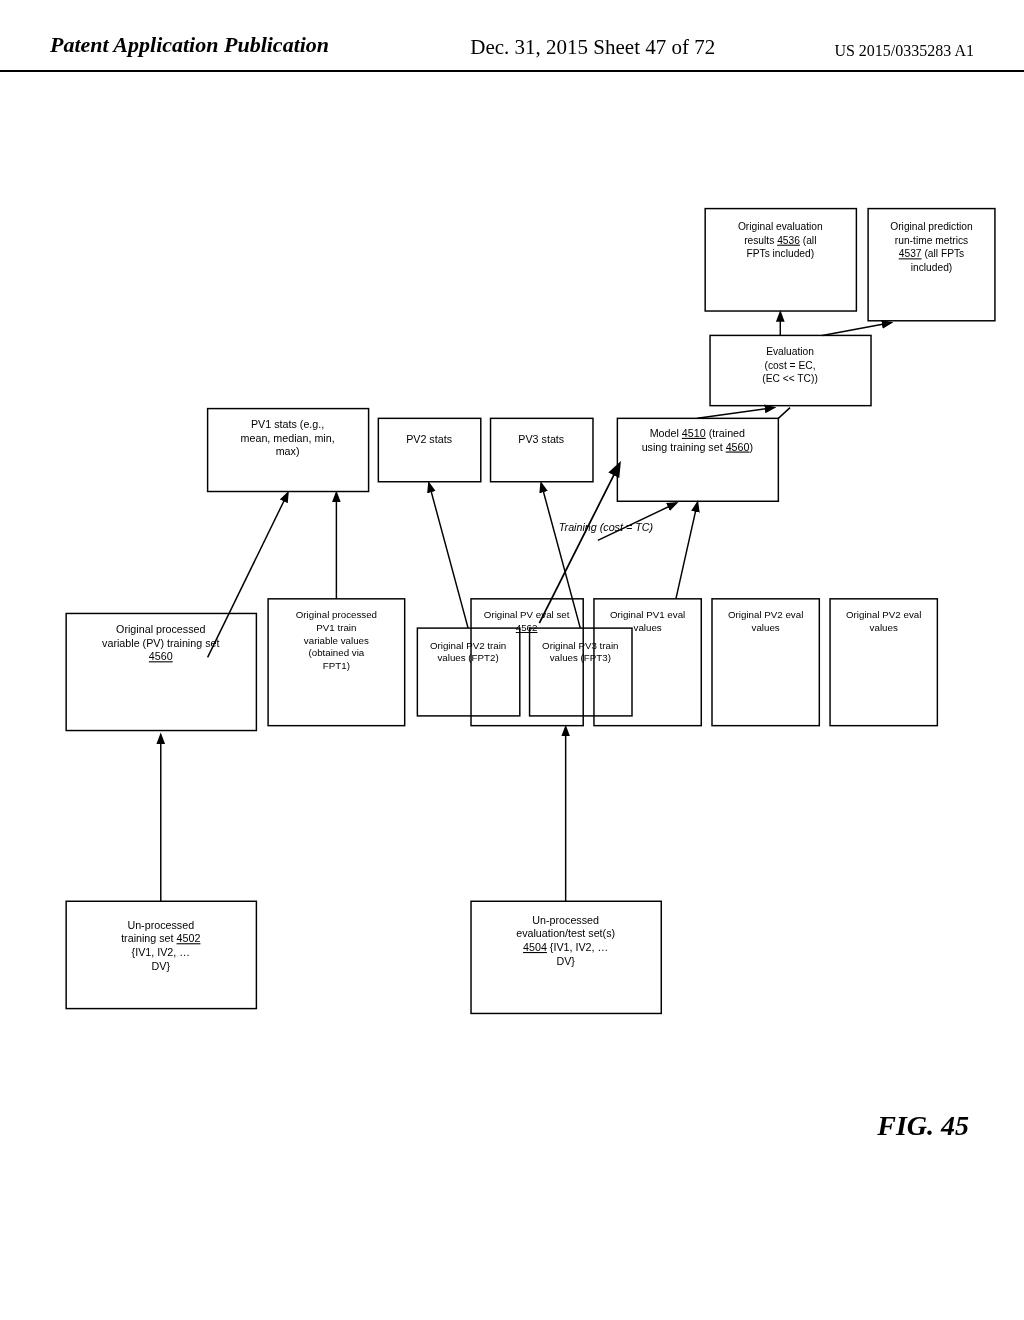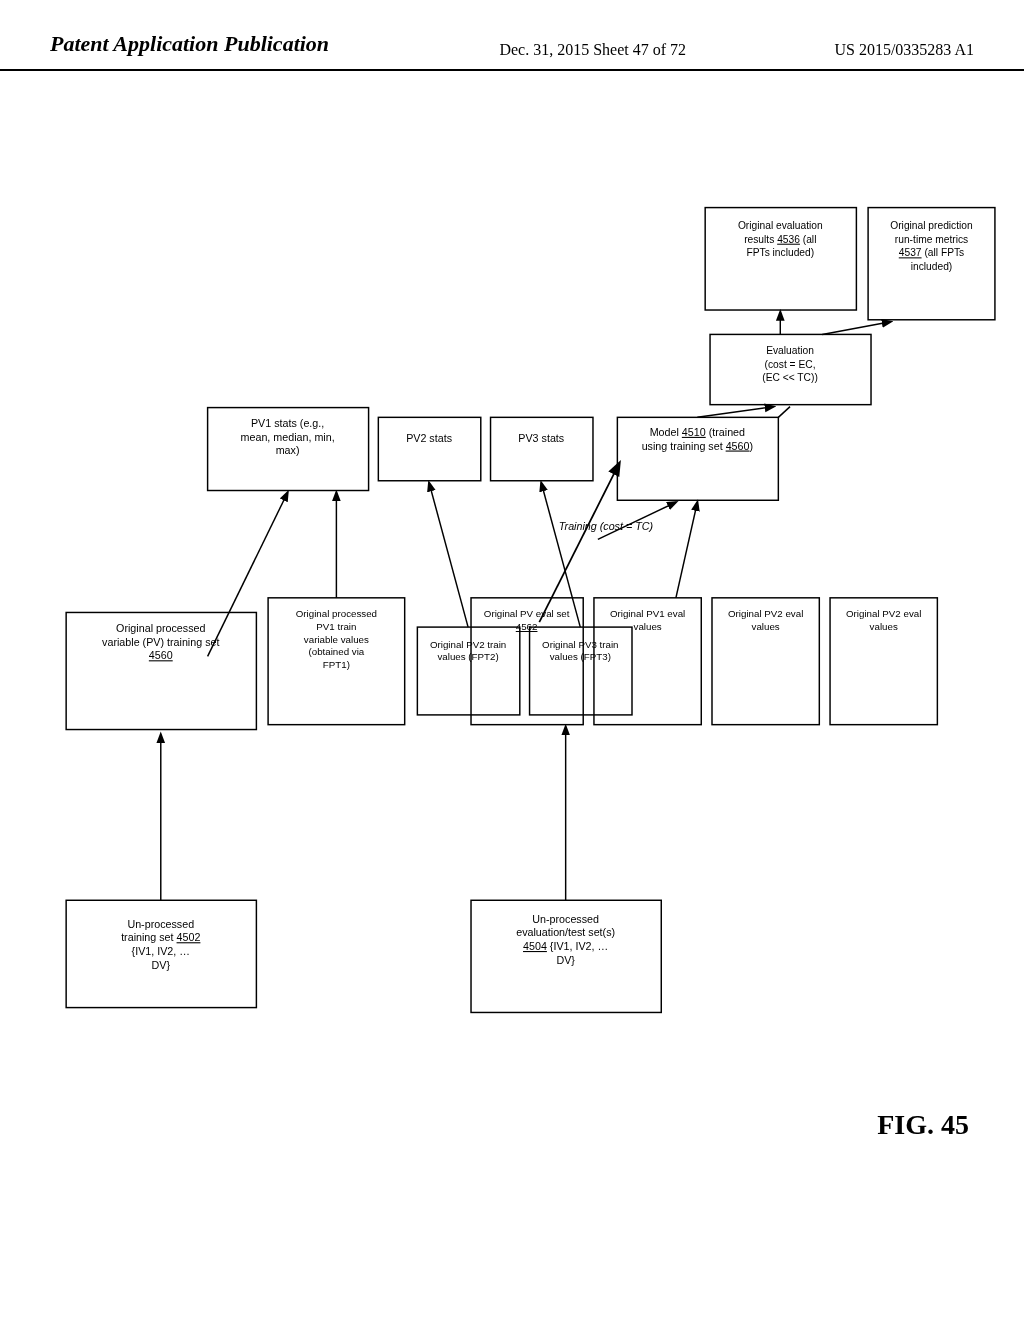--- a/index.html
+++ b/index.html
@@ -21,21 +21,21 @@
     }
 
     .header-left {
       font-size: 22px;
       font-weight: bold;
       font-style: italic;
       line-height: 1.3;
     }
 
     .header-center {
-      font-size: 16px;
+      font-size: 21px;
       text-align: center;
       padding-top: 5px;
       margin-left: 22px;
     }
 
     .header-right {
       font-size: 16px;
       text-align: right;
       padding-top: 5px;
     }
@@ -52,20 +52,21 @@
       left: 0;
       width: 100%;
       height: 100%;
     }
 
     .fig-label {
       position: absolute;
       right: 55px;
       bottom: 130px;
       font-size: 28px;
+      font-style: italic;
       font-weight: bold;
     }
   </style>
 </head>
 <body>
 
 <div class="header">
   <div class="header-left">Patent Application Publication</div>
   <div class="header-center">Dec. 31, 2015   Sheet 47 of 72</div>
   <div class="header-right">US 2015/0335283 A1</div>

